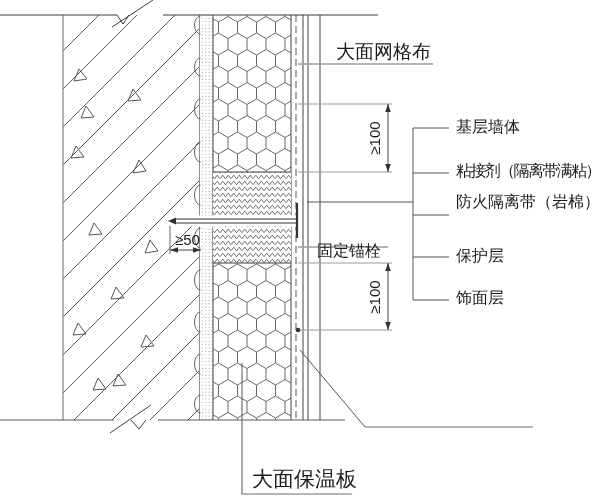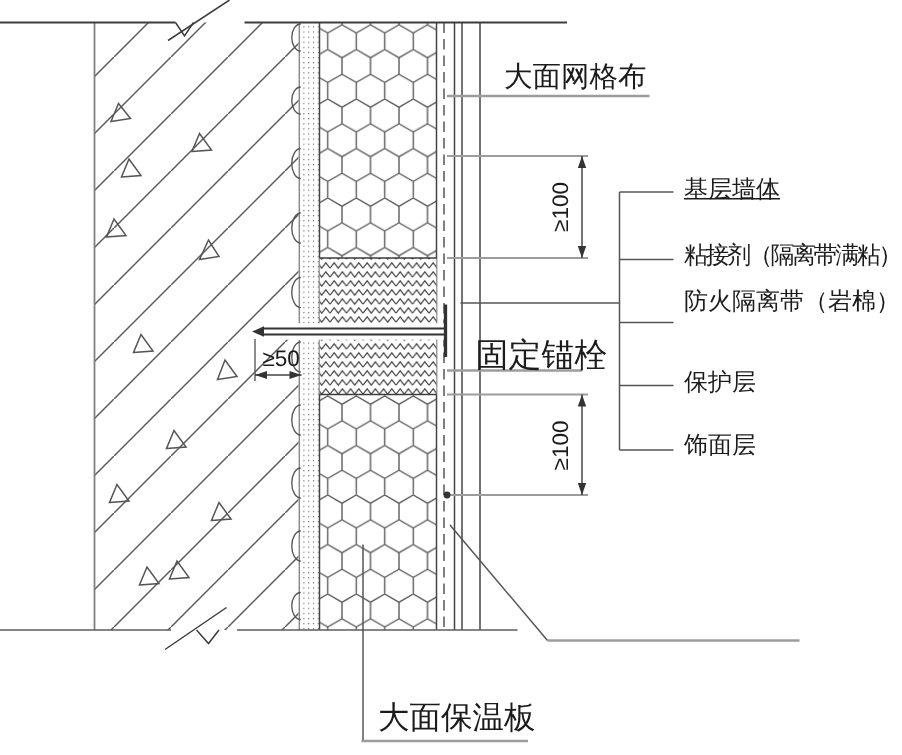--- a/index.html
+++ b/index.html
@@ -2,26 +2,26 @@
 <html><head>
 <meta charset="utf-8">
 <style>
   html,body{margin:0;padding:0;background:#fff;}
   #stage{position:relative;width:601px;height:503px;background:#fff;overflow:hidden;
          font-family:"Liberation Sans",sans-serif;}
   #drawing{position:absolute;left:0;top:0;}
   .label{position:absolute;color:#1b1b1b;white-space:nowrap;line-height:1;
          font-family:"Liberation Sans",sans-serif;}
   .lbl-top{left:336px;top:42px;font-size:19px;}
-  .lbl-anchor{left:317px;top:226px;font-size:22px;}
+  .lbl-anchor{left:317px;top:243px;font-size:16px;}
   .lbl-bmesh{left:378px;top:396px;font-size:16px;}
   .lbl-board{left:252px;top:468px;font-size:21px;}
   .rc{left:456px;font-size:16px;}
   .rc.tight{letter-spacing:-1.6px;}
-  .rc0{top:119px;text-decoration:underline;} .rc1{top:163px;} .rc2{top:194px;} .rc3{top:248px;text-align:right;} .rc4{top:290px;}
+  .rc0{top:119px;} .rc1{top:163px;} .rc2{top:194px;} .rc3{top:248px;text-align:right;} .rc4{top:290px;}
   .dim-v{position:absolute;font-size:15px;color:#1b1b1b;white-space:nowrap;line-height:1;
          transform:translate(-50%,-50%) rotate(-90deg);}
   .dv1{left:374px;top:138px;} .dv2{left:374px;top:297px;}
   .dim-h{left:175px;top:232px;font-size:15px;}
 </style>
 </head>
 <body>
 
 <div id="stage">
 

